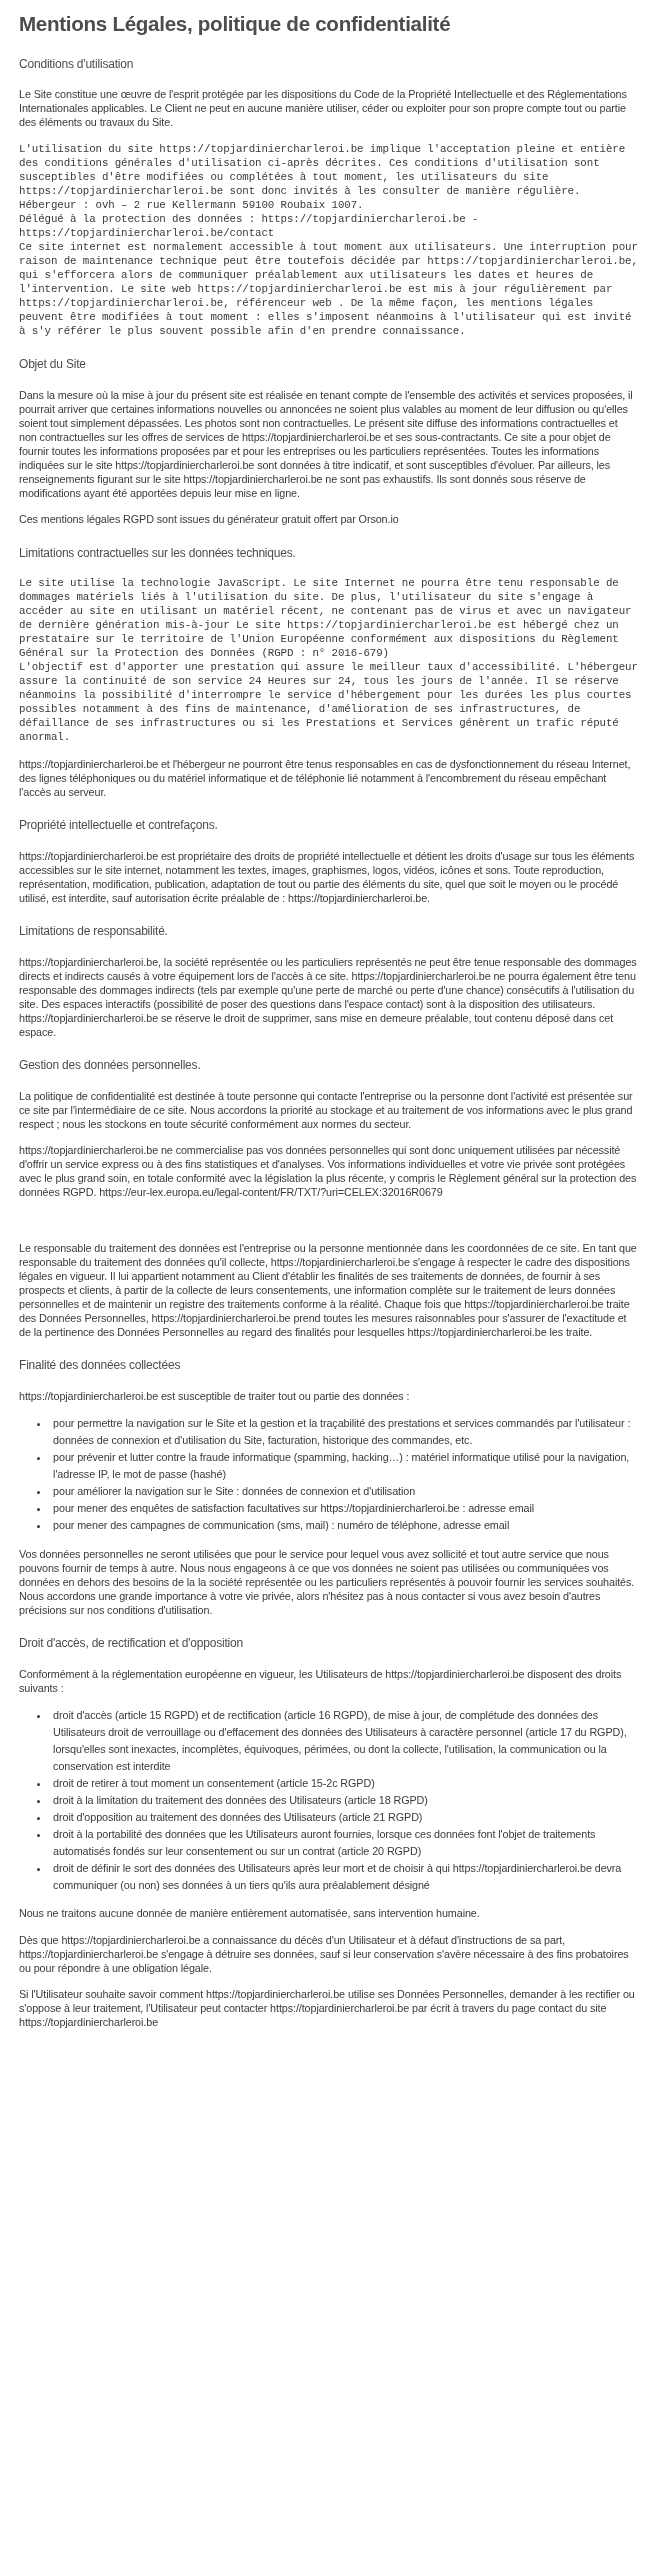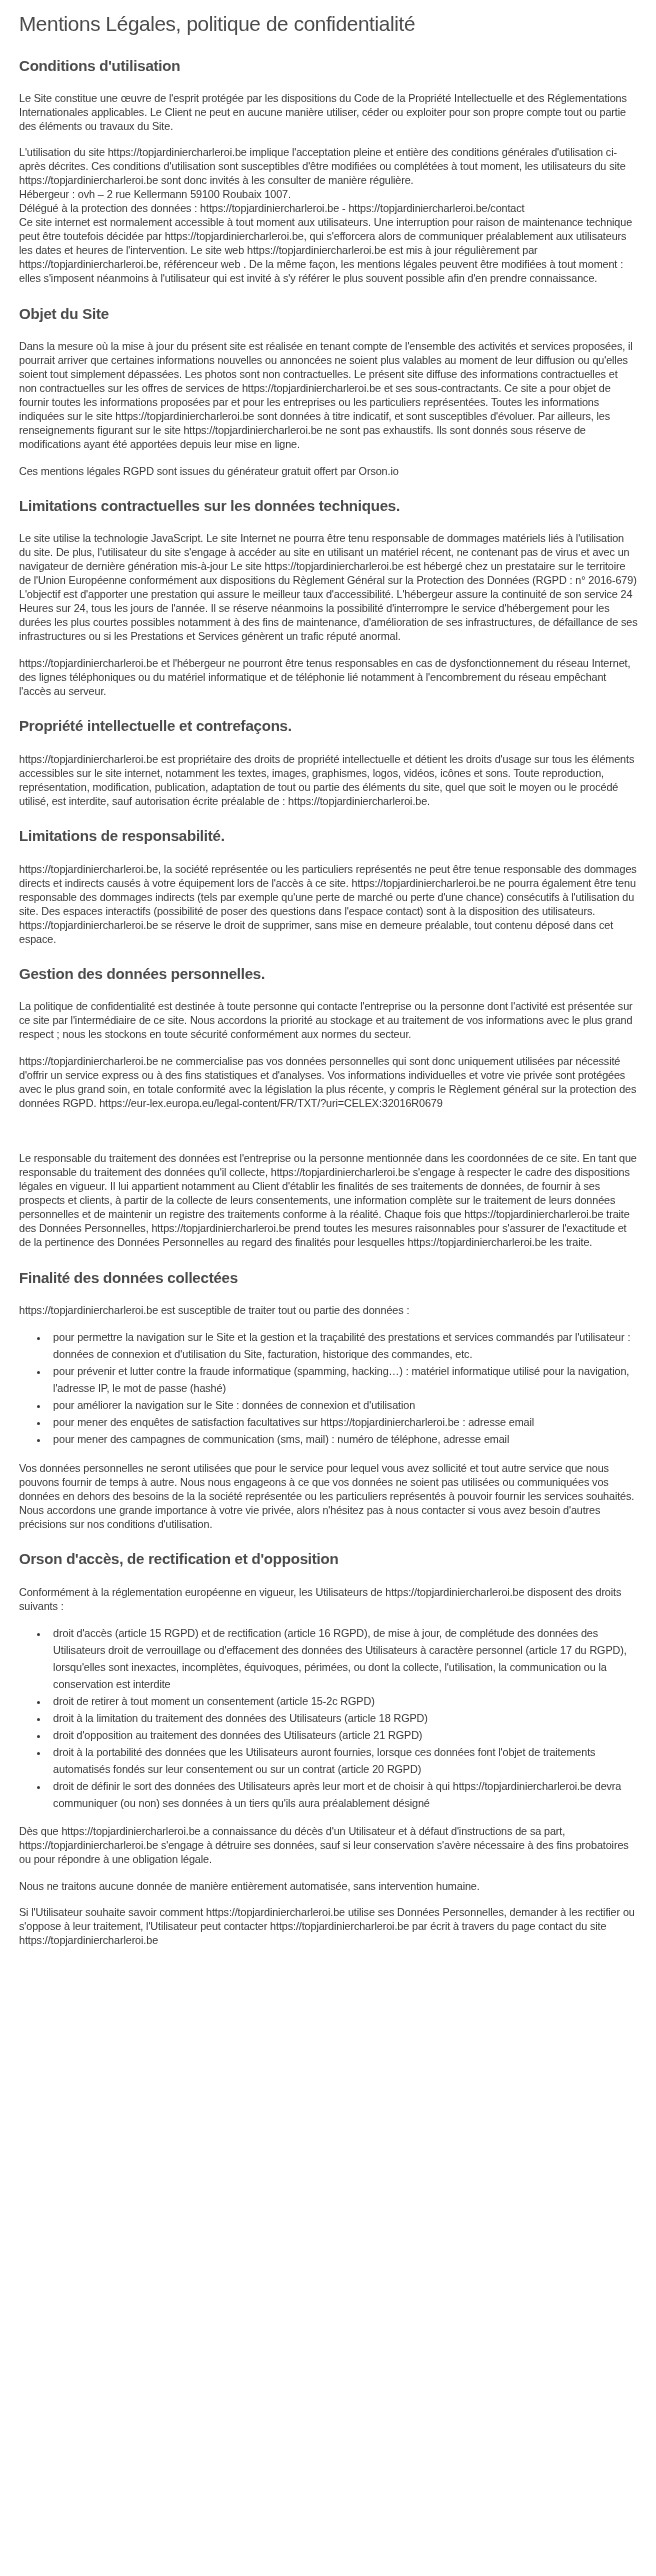--- a/index.html
+++ b/index.html
@@ -9,31 +9,31 @@
     --heading:#4c4c4c;
   }
   html,body{margin:0;padding:0;background:var(--bg);}
   body{
     font-family:"Liberation Sans","DejaVu Sans",sans-serif;
     color:var(--text);
     width:657px;
   }
   main{padding:5.2px 19px 24px 19px;}
   h1{
-    font-size:20.6px;font-weight:400;color:var(--heading);
+    font-size:20.6px;font-weight:700;color:var(--heading);
     margin:6.2px 0 11.3px 0;line-height:1.25;letter-spacing:-0.3px;
   }
   h2{
-    font-size:15px;font-weight:700;color:var(--heading);
+    font-size:12px;font-weight:400;color:var(--heading);
     margin:19.6px 0 15.5px 0;line-height:1.25;letter-spacing:-0.2px;
   }
   p{
     font-size:10.8px;line-height:14px;margin:0 0 12.4px 0;letter-spacing:-0.1px;
   }
-  .tight p{margin:0;}
+  .tight p{margin:0;font-family:Liberation Mono, monospace;}
   .tight{margin:0 0 12.4px 0;}
   ul{margin:10.3px 0 12.4px 0;padding-left:30px;list-style:disc;}
   li{
     font-size:10.8px;line-height:17px;padding-left:4.1px;letter-spacing:-0.1px;
   }
   li::marker{font-size:9.3px;color:var(--text);}
   .gap-sm{height:29px;}
 </style>
 </head>
 <body>
@@ -93,30 +93,30 @@
       <li>pour permettre la navigation sur le Site et la gestion et la traçabilité des prestations et services commandés par l'utilisateur : données de connexion et d'utilisation du Site, facturation, historique des commandes, etc.</li>
       <li>pour prévenir et lutter contre la fraude informatique (spamming, hacking…) : matériel informatique utilisé pour la navigation, l'adresse IP, le mot de passe (hashé)</li>
       <li>pour améliorer la navigation sur le Site : données de connexion et d'utilisation</li>
       <li>pour mener des enquêtes de satisfaction facultatives sur https://topjardiniercharleroi.be : adresse email</li>
       <li>pour mener des campagnes de communication (sms, mail) : numéro de téléphone, adresse email</li>
     </ul>
     <p>Vos données personnelles ne seront utilisées que pour le service pour lequel vous avez sollicité et tout autre service que nous pouvons fournir de temps à autre. Nous nous engageons à ce que vos données ne soient pas utilisées ou communiquées vos données en dehors des besoins de la la société représentée ou les particuliers représentés à pouvoir fournir les services souhaités. Nous accordons une grande importance à votre vie privée, alors n'hésitez pas à nous contacter si vous avez besoin d'autres précisions sur nos conditions d'utilisation.</p>
   </section>
 
   <section>
-    <h2>Orson d'accès, de rectification et d'opposition</h2>
+    <h2>Droit d'accès, de rectification et d'opposition</h2>
     <p>Conformément à la réglementation européenne en vigueur, les Utilisateurs de https://topjardiniercharleroi.be disposent des droits suivants :</p>
     <ul>
       <li>droit d'accès (article 15 RGPD) et de rectification (article 16 RGPD), de mise à jour, de complétude des données des Utilisateurs droit de verrouillage ou d'effacement des données des Utilisateurs à caractère personnel (article 17 du RGPD), lorsqu'elles sont inexactes, incomplètes, équivoques, périmées, ou dont la collecte, l'utilisation, la communication ou la conservation est interdite</li>
       <li>droit de retirer à tout moment un consentement (article 15-2c RGPD)</li>
       <li>droit à la limitation du traitement des données des Utilisateurs (article 18 RGPD)</li>
       <li>droit d'opposition au traitement des données des Utilisateurs (article 21 RGPD)</li>
       <li>droit à la portabilité des données que les Utilisateurs auront fournies, lorsque ces données font l'objet de traitements automatisés fondés sur leur consentement ou sur un contrat (article 20 RGPD)</li>
       <li>droit de définir le sort des données des Utilisateurs après leur mort et de choisir à qui https://topjardiniercharleroi.be devra communiquer (ou non) ses données à un tiers qu'ils aura préalablement désigné</li>
     </ul>
+    <p>Nous ne traitons aucune donnée de manière entièrement automatisée, sans intervention humaine.</p>
     <p>Dès que https://topjardiniercharleroi.be a connaissance du décès d'un Utilisateur et à défaut d'instructions de sa part, https://topjardiniercharleroi.be s'engage à détruire ses données, sauf si leur conservation s'avère nécessaire à des fins probatoires ou pour répondre à une obligation légale.</p>
-    <p>Nous ne traitons aucune donnée de manière entièrement automatisée, sans intervention humaine.</p>
     <p>Si l'Utilisateur souhaite savoir comment https://topjardiniercharleroi.be utilise ses Données Personnelles, demander à les rectifier ou s'oppose à leur traitement, l'Utilisateur peut contacter https://topjardiniercharleroi.be par écrit à travers du page contact du site https://topjardiniercharleroi.be</p>
 
   </section>
 
 </main>
 
 
 </body></html>

